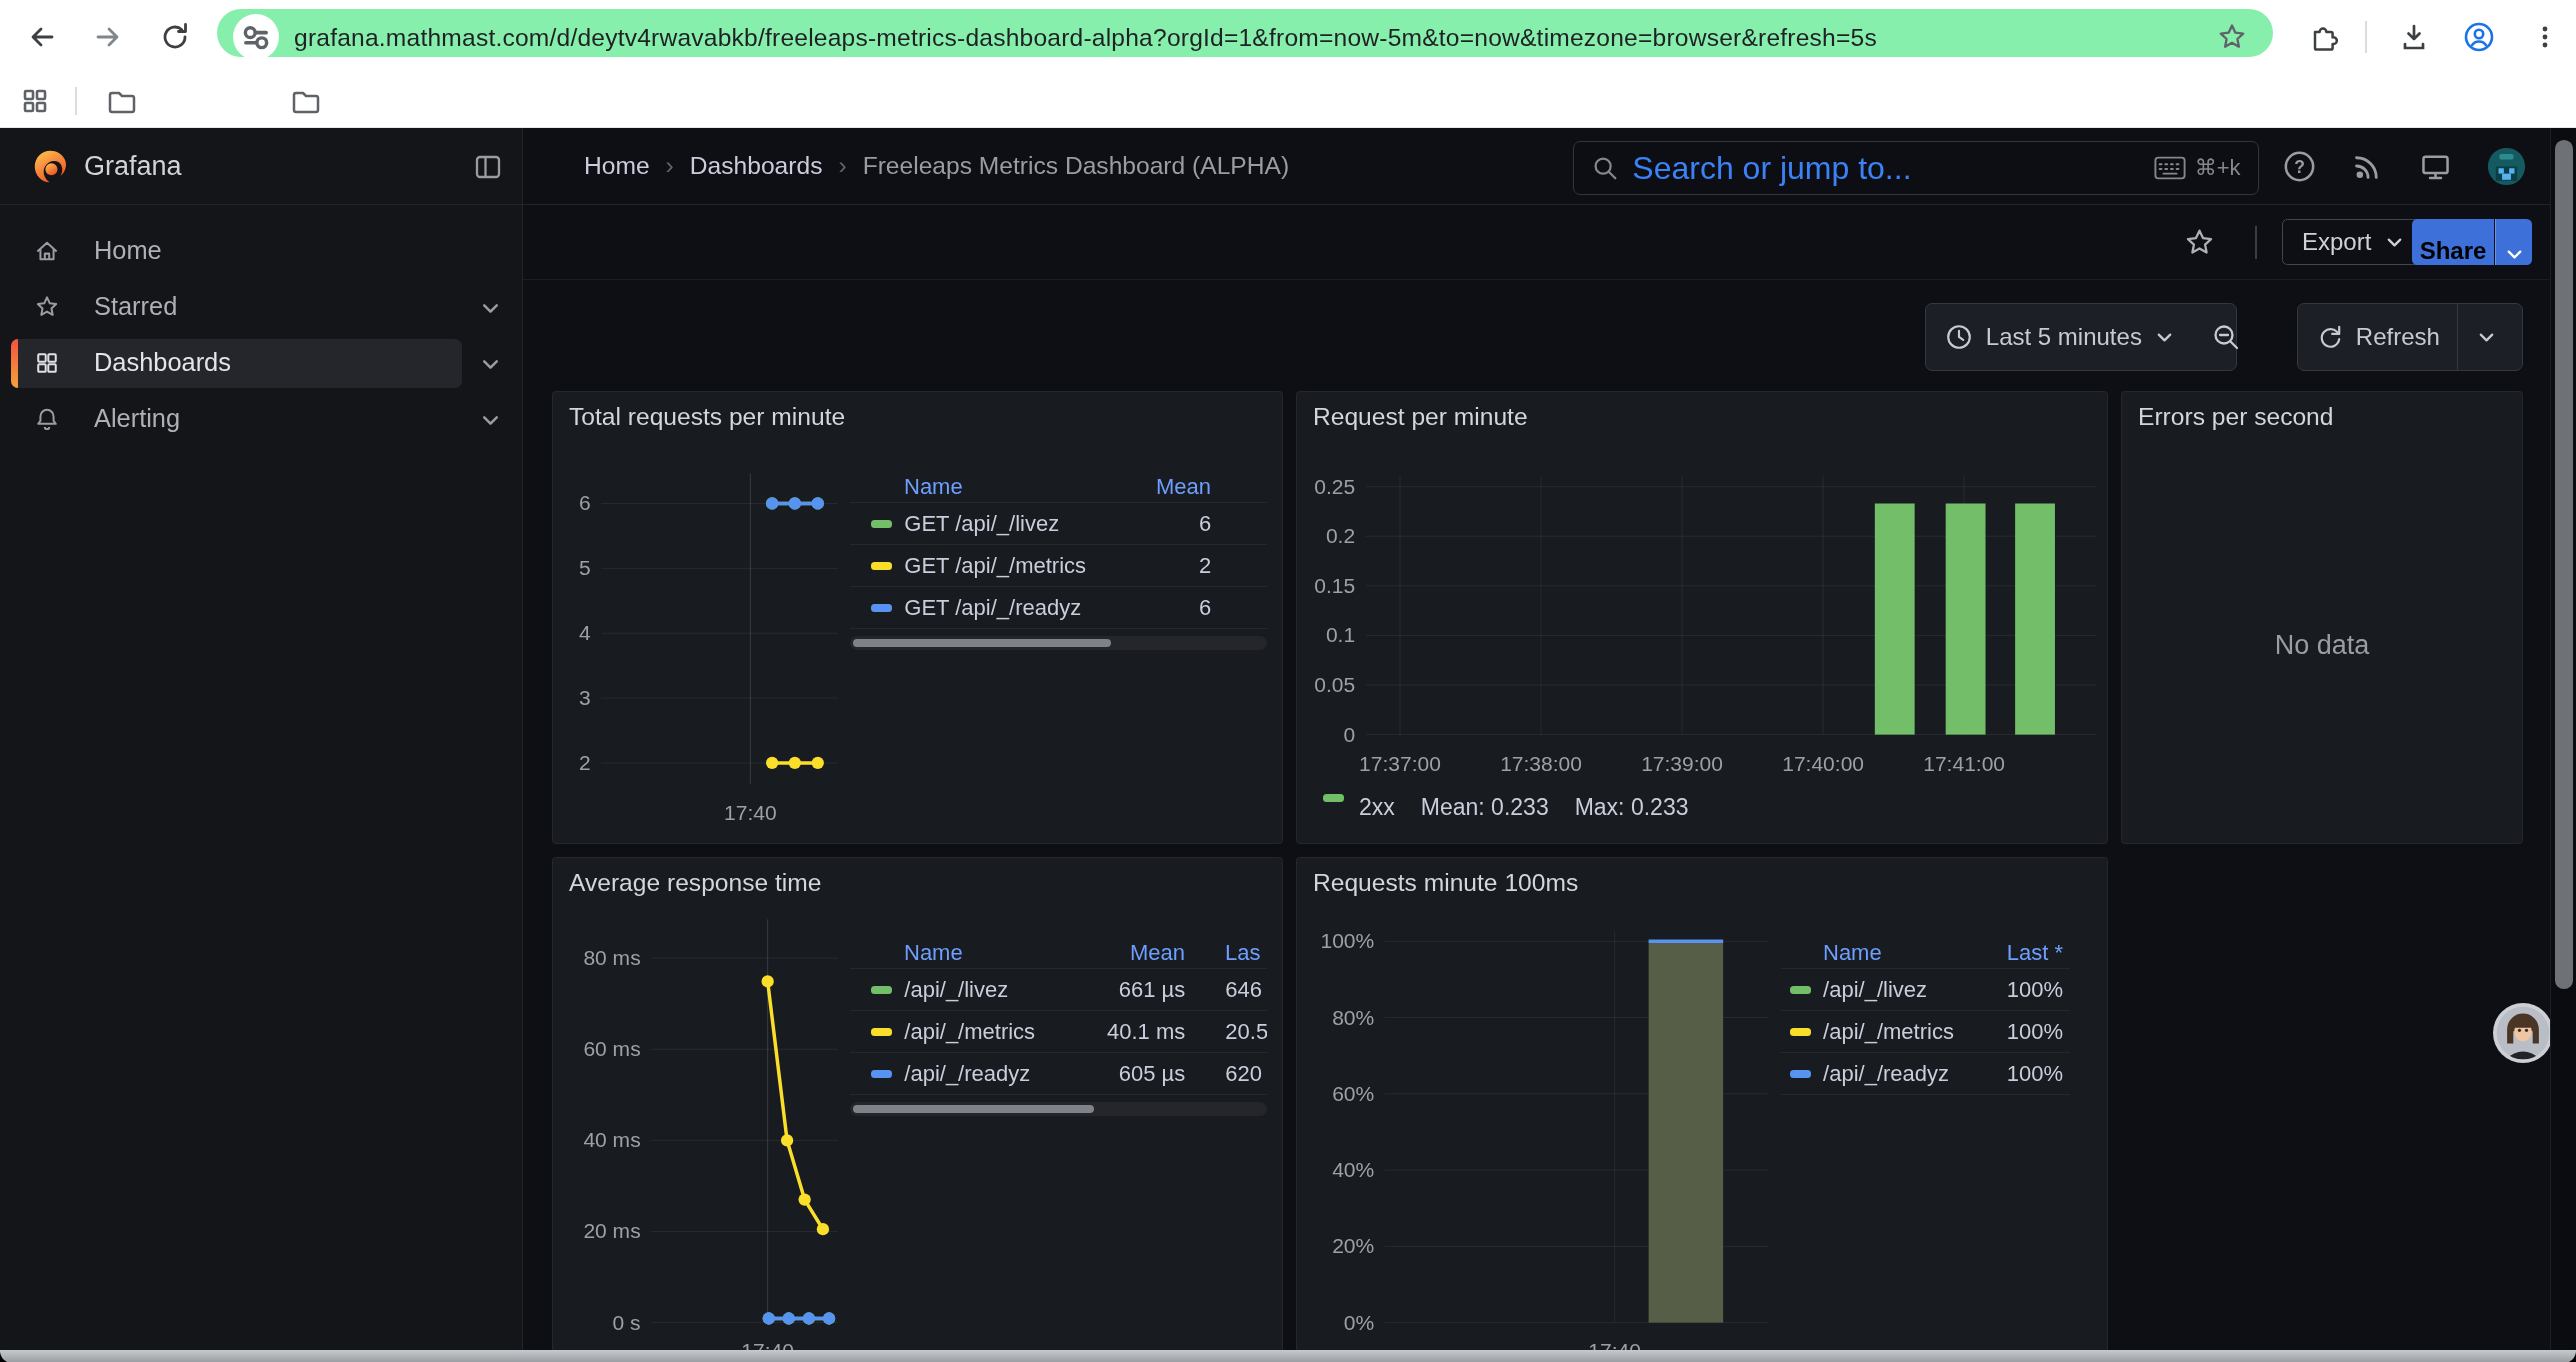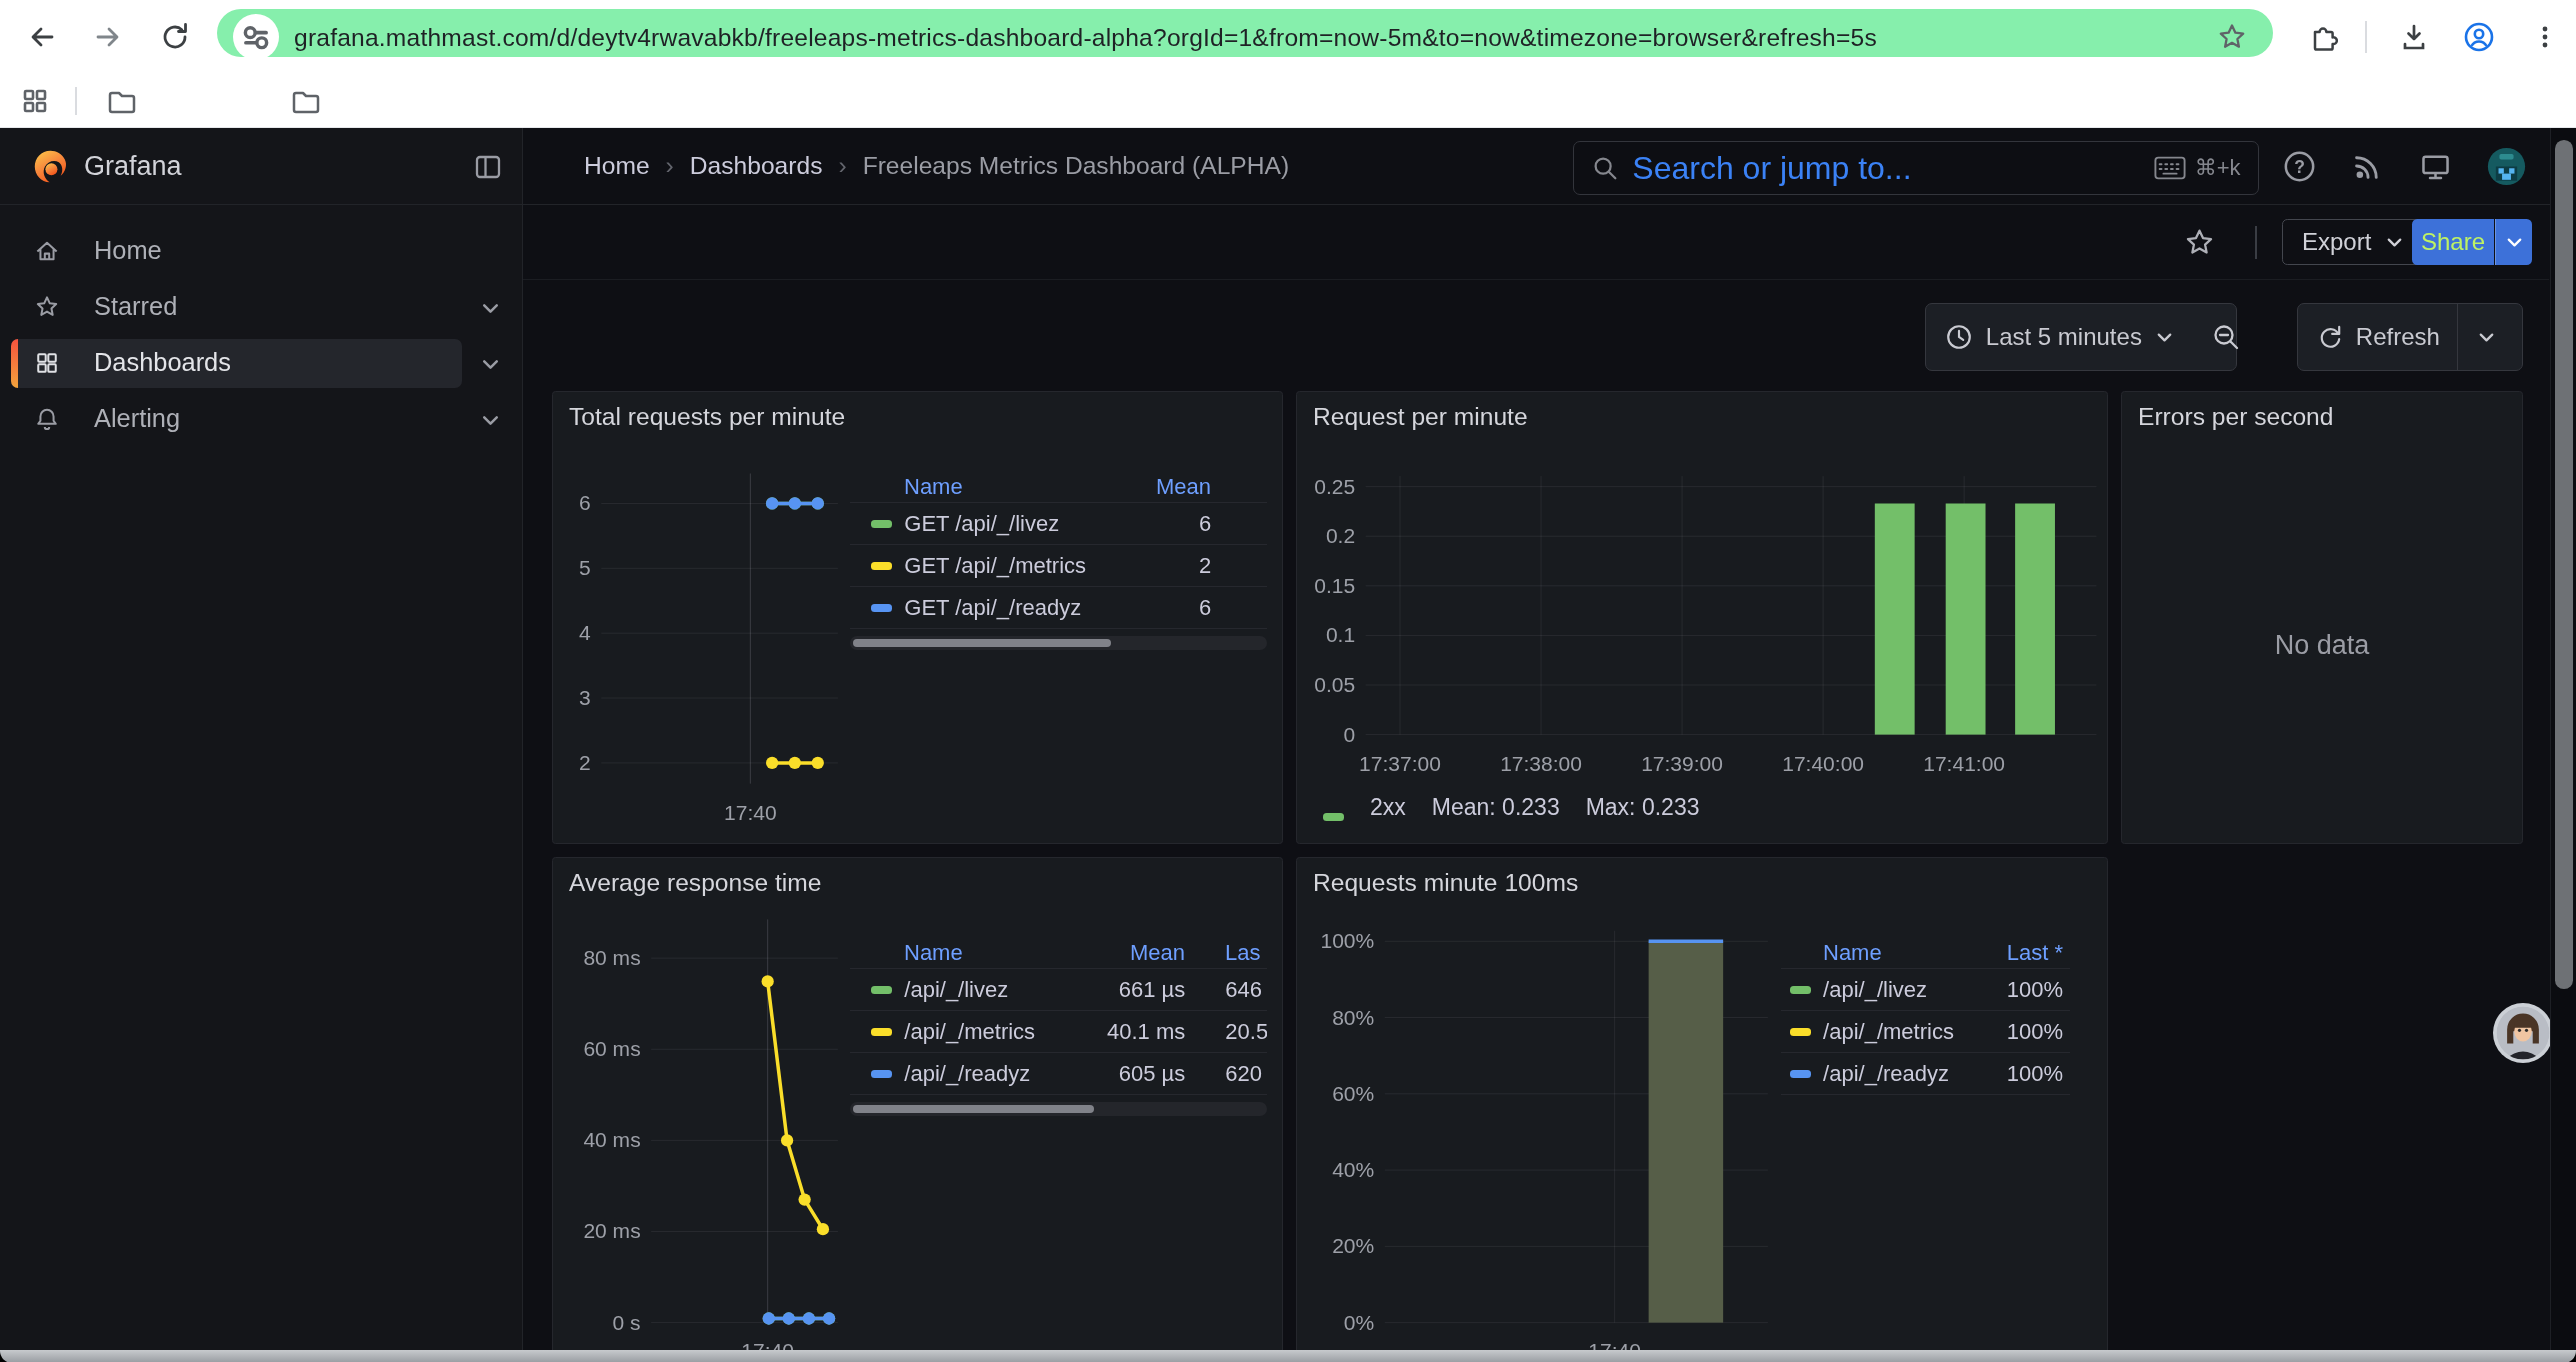--- a/index.html
+++ b/index.html
@@ -41,21 +41,21 @@
 
   .search { position:absolute; left:1573px; top:13px; width:686px; height:54px; border:0.9px solid #33353c; border-radius:7px; background:#0d0e13; display:flex; align-items:center; }
   .search-ph { font-size:32px; color:#3b82f6; margin-left:12.3px; flex:1; }
   .search-kbd { font-size:22px; color:#85878e; margin-right:17.5px; display:flex; align-items:center; gap:8.8px; }
 
   .hbtn { position:absolute; top:19px; width:39px; height:39px; display:flex; align-items:center; justify-content:center; }
 
   .ghostbtn { position:absolute; display:flex; align-items:center; justify-content:center; }
   .btn { position:absolute; height:46px; border-radius:5.3px; display:flex; align-items:center; font-size:24px; }
   .btn.outline { border:0.9px solid #43464e; color:#d0d1d8; background:transparent; padding:0 19px; gap:12.3px; }
-  .btn.primary { color:#bef264; font-weight:400; }
+  .btn.primary { color:#000000; font-weight:700;align-items:flex-end; }
 
   .pillgroup { position:absolute; height:68px; top:175px; background:#1c1f25; border:0.9px solid #35373e; border-radius:7px; display:flex; align-items:stretch; color:#c9cad1; }
   .pillsec { display:flex; align-items:center; padding:0 17.5px; gap:12.3px; font-size:24px; white-space:nowrap; }
   .pillsep { width:0.9px; background:#35373e; }
 
   
   .panel { position:absolute; background:#181b1f; border:0.9px solid #25272d; border-radius:3.5px; }
   .ptitle { position:absolute; left:16px; top:10.5px; font-size:24.6px; font-weight:500; color:#d5d6dc; white-space:nowrap; }
   .chart { position:absolute; left:0; top:0; }
   svg text.tick { fill:#9da0a8; font-size:24px; font-family:"Liberation Sans", sans-serif; }
@@ -425,21 +425,21 @@
           <text x="439.122" y="433" text-anchor="middle" class="tick">17:39:00</text>
           <line x1="600.084" x2="600.084" y1="96" y2="391" stroke="rgba(204,204,220,0.10)" stroke-width="1"></line>
           <text x="600.084" y="433" text-anchor="middle" class="tick">17:40:00</text>
           <line x1="761.0459999999999" x2="761.0459999999999" y1="96" y2="391" stroke="rgba(204,204,220,0.10)" stroke-width="1"></line>
           <text x="761.0459999999999" y="433" text-anchor="middle" class="tick">17:41:00</text>
           <rect x="659.0895" y="127.24399999999997" width="45.453" height="263.75600000000003" fill="#73BF69"></rect>
           <rect x="739.9875" y="127.24399999999997" width="45.453" height="263.75600000000003" fill="#73BF69"></rect>
           <rect x="819.2175000000001" y="127.24399999999997" width="45.453" height="263.75600000000003" fill="#73BF69"></rect>
         </svg>
       <div class="legend-line" style="left:26px;top:402px">
-        <span style="display:flex;align-items:flex-end;gap:26px">
+        <span style="display:flex;align-items:flex-start;gap:15px">
           <span class="sw" style="margin: 0px; background: rgb(115, 191, 105);"></span>
           <span>2xx</span>
         </span>
         <span>Mean: 0.233</span>
         <span>Max: 0.233</span>
       </div>
     </div>
 
     <div class="panel" style="left:2121px;top:263px;width:402px;height:453px">
       <div class="ptitle">Errors per second</div>

